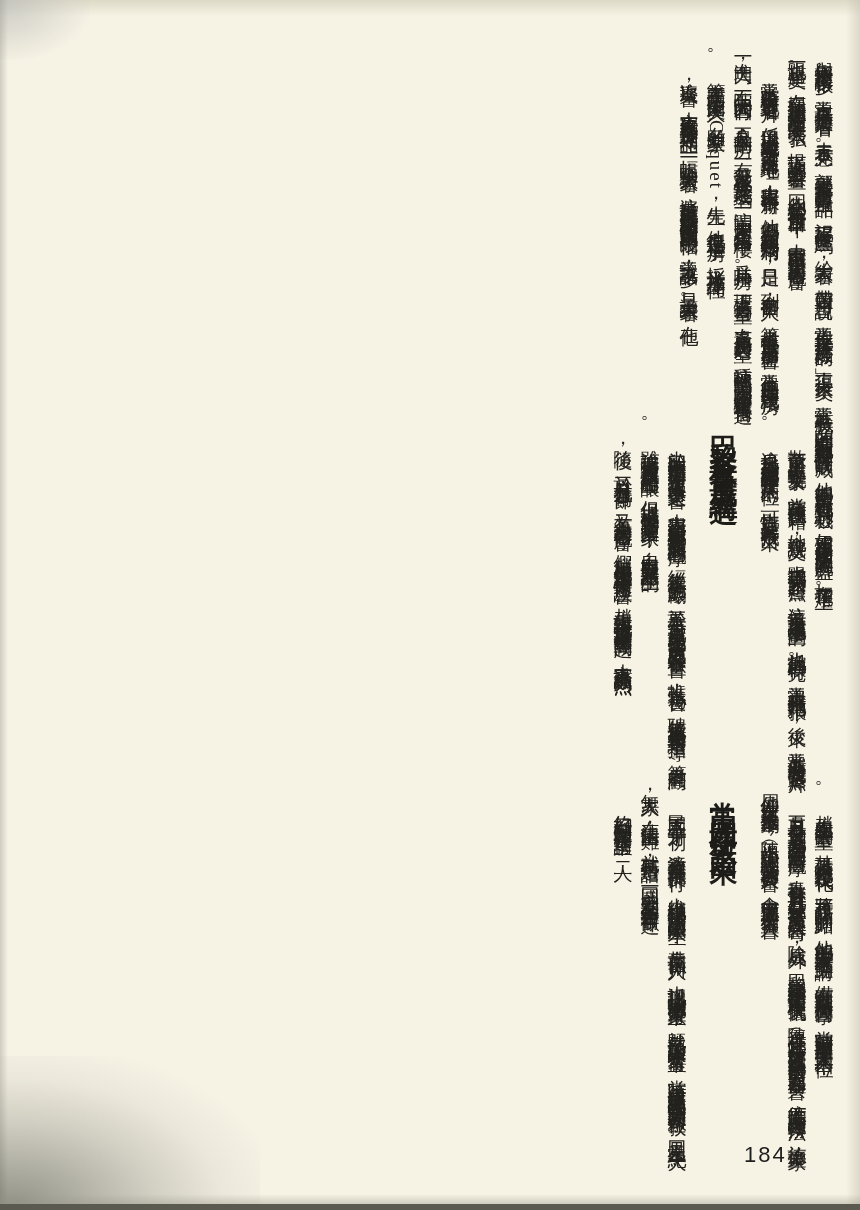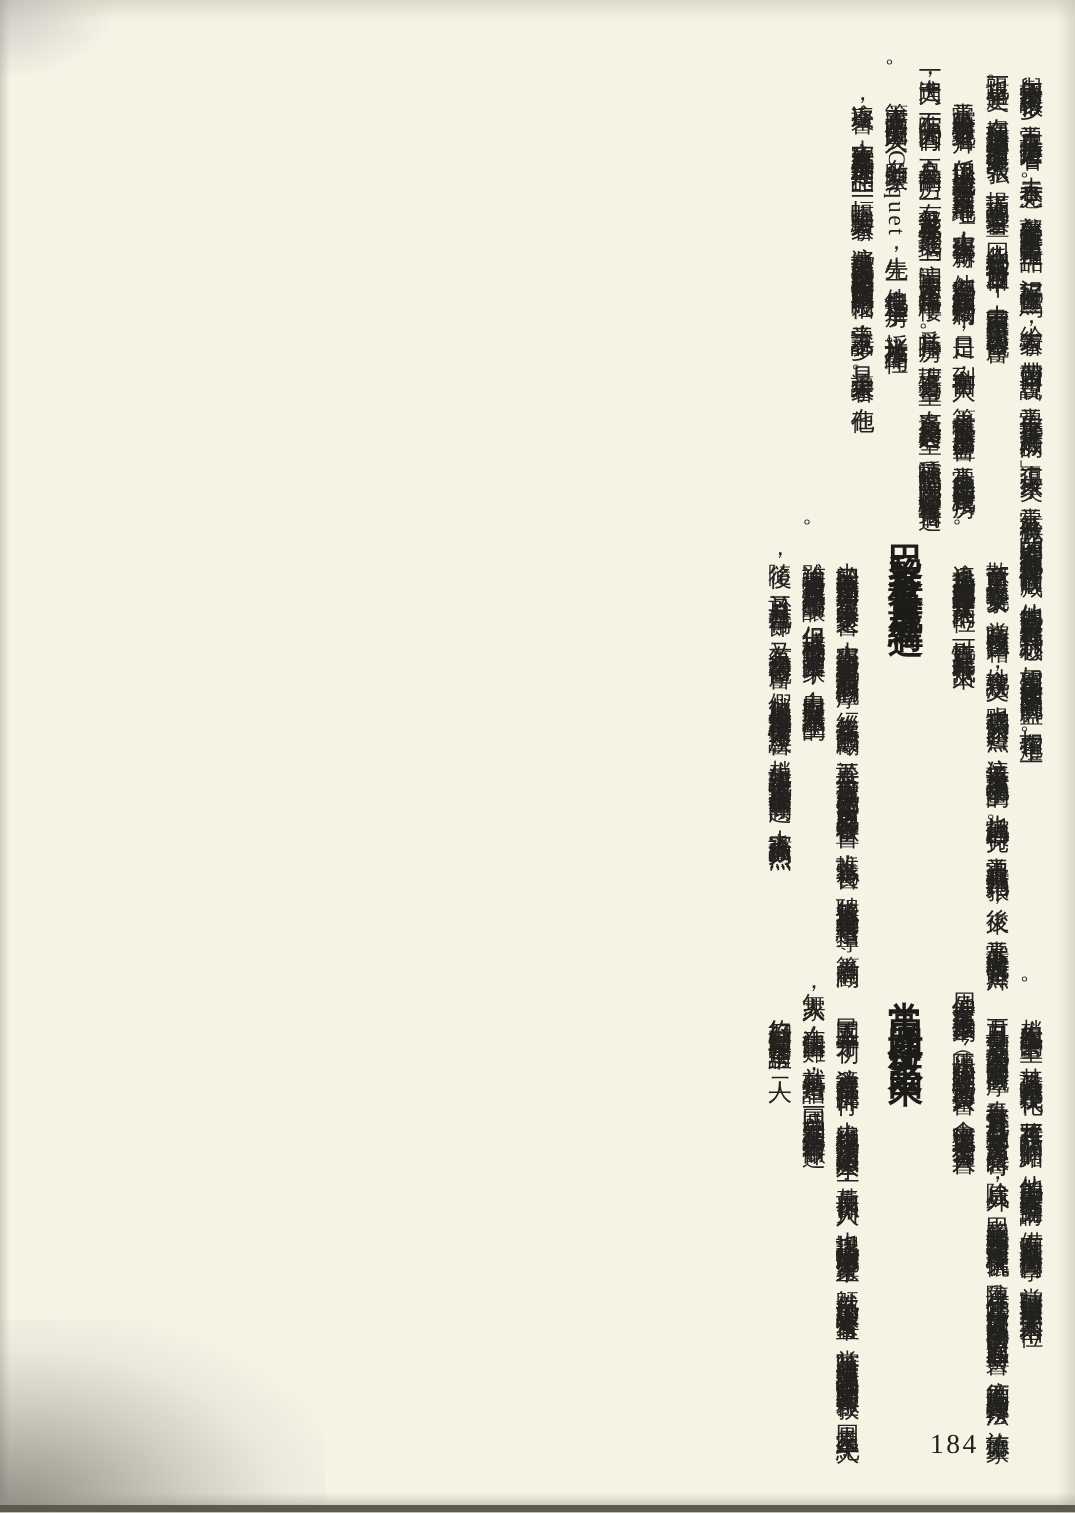--- a/index.html
+++ b/index.html
@@ -87,21 +87,21 @@
     letter-spacing: 7px;
     font-weight: bold;
     margin: 0 16px 0 14px;
     color: #1d1c18;
   }
 
   .page-number {
     position: absolute;
     left: 744px;
     top: 1142px;
-    font-family: Liberation Serif, serif;
+    font-family: Liberation Sans, sans-serif;
     font-size: 22px;
     letter-spacing: 2px;
     color: #1e1e1c;
   }
 </style>
 </head>
 <body>
 
 <div class="page">
 

